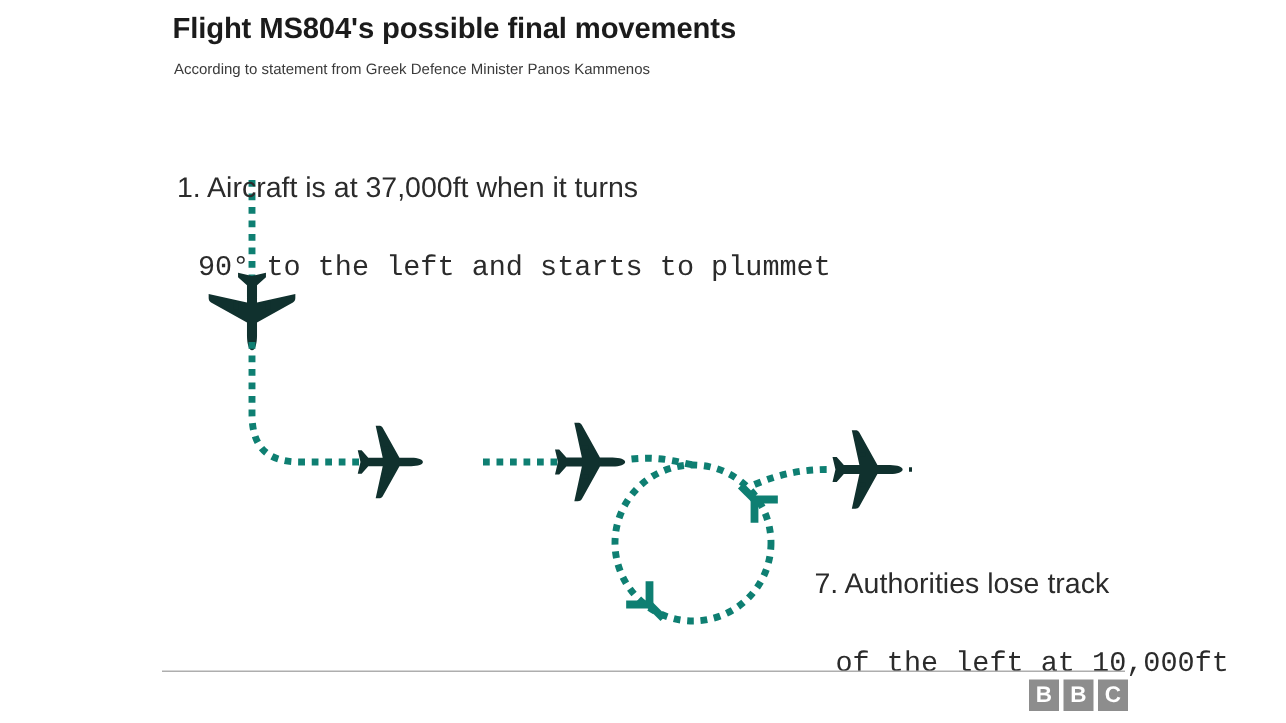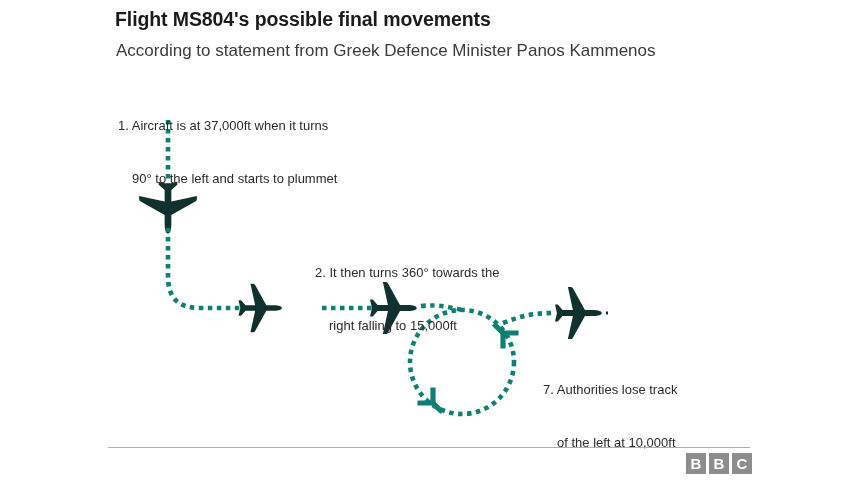--- a/index.html
+++ b/index.html
@@ -32,36 +32,36 @@
     font-size: 19.5px;
     font-weight: bold;
     letter-spacing: -0.1px;
     color: #1b1b1b;
     white-space: nowrap;
   }
   .standfirst {
     position: absolute;
     left: 116px;
     top: 41px;
-    font-size: 17px;
+    font-size: 10px;
     font-weight: normal;
     color: #3b3b3b;
     white-space: nowrap;
   }
 
   
   .annot {
     position: absolute;
-    font-size: 13px;
+    font-size: 19px;
     line-height: 17.5px;
     color: #2b2b2b;
     white-space: pre;
   }
   .annot .ln { display: block; }
-  .annot .ln.indent { padding-left: 14px; }
+  .annot .ln.indent { padding-left: 14px; font-family: Liberation Mono, monospace; }
 
   #annot-1 { left: 118px; top: 82px; }
   #annot-2 { left: 315px; top: 229px; }
   #annot-3 { left: 543px; top: 346px; }
 
   
   #flight-path-canvas {
     position: absolute;
     left: 0;
     top: 0;
@@ -238,24 +238,20 @@
     </g>
 
     <path d="M 606 313 L 608 313" fill="none" stroke="#10312e" stroke-width="3" stroke-linecap="butt"></path>
   </svg>
 
   <div class="annot" id="annot-1">
     <span class="ln">1. Aircraft is at 37,000ft when it turns</span>
     <span class="ln indent">90° to the left and starts to plummet</span>
   </div>
 
-  <div class="annot" id="annot-2">
-    <span class="ln">2. It then turns 360° towards the</span>
-    <span class="ln indent">right falling to 15,000ft</span>
-  </div>
 
   <div class="annot" id="annot-3">
     <span class="ln">7. Authorities lose track</span>
     <span class="ln indent">of the left at 10,000ft</span>
   </div>
 
   <div class="footer-rule"></div>
   <div class="bbc-logo">
     <div class="blk">B</div>
     <div class="blk">B</div>

